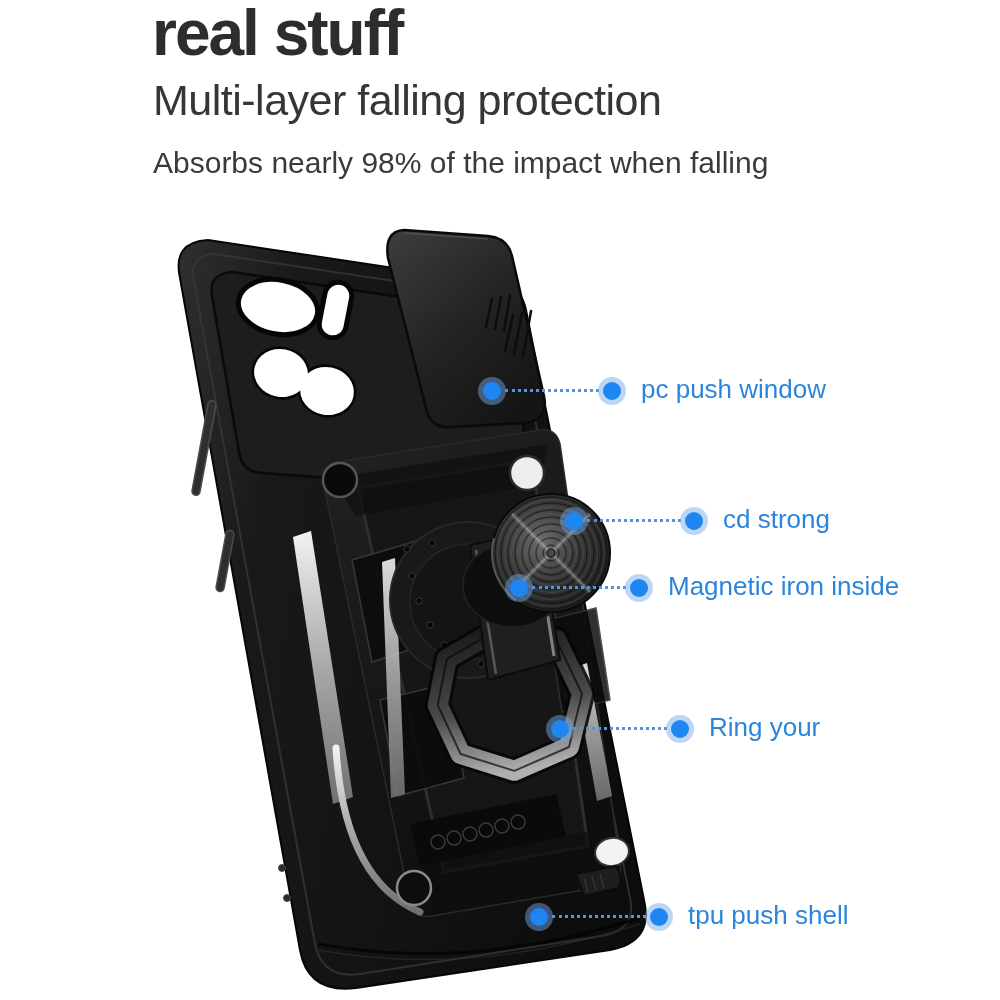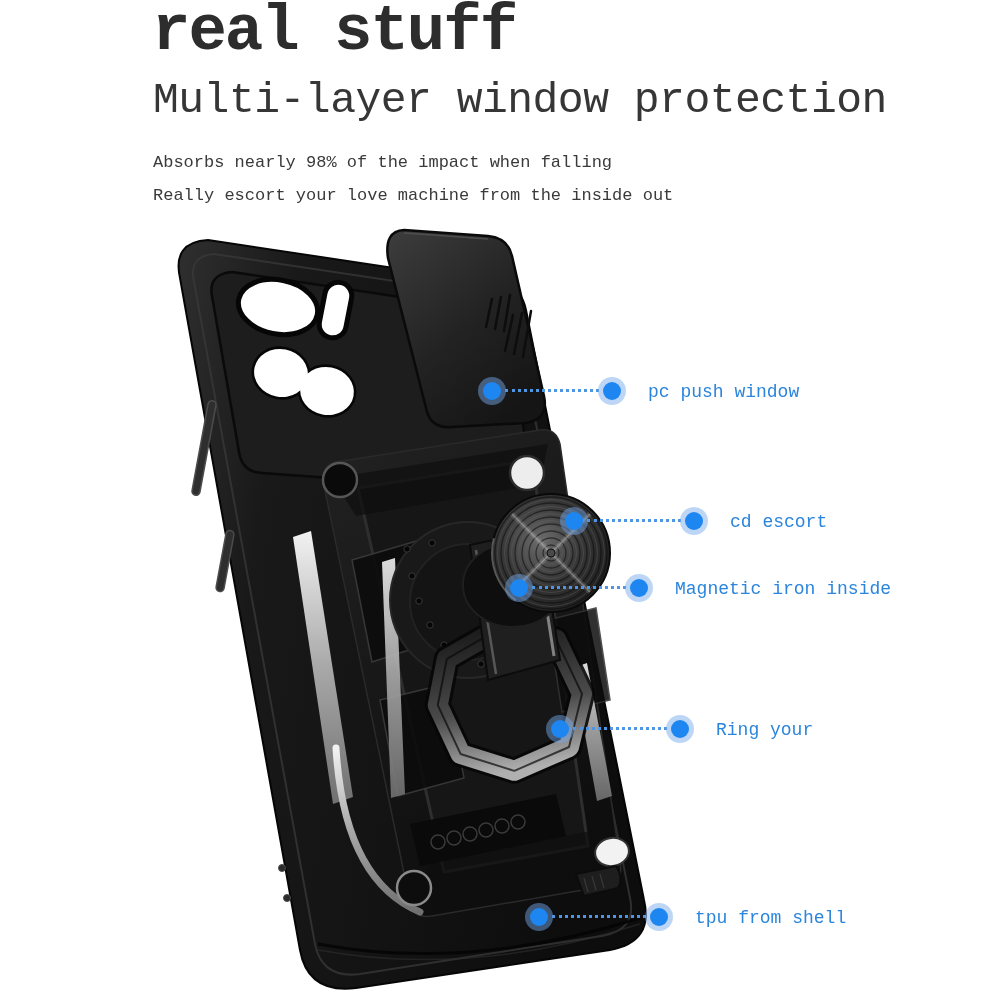--- a/index.html
+++ b/index.html
@@ -1,49 +1,48 @@
 <!DOCTYPE html>
 <html><head>
 <meta charset="utf-8">
 <style>
   html,body{margin:0;padding:0;background:#fff;}
   #page{position:relative;width:1000px;height:1000px;background:#ffffff;overflow:hidden;
-        font-family:Liberation Mono, monospace;}
+        font-family:Liberation Sans, sans-serif;}
   
   .hdr{position:absolute;left:150px;top:0;width:820px;}
   .title{position:absolute;left:2px;top:-4px;font-size:64px;font-weight:900;color:#2d2d2d;
          letter-spacing:-2px;white-space:nowrap;}
   .subtitle{position:absolute;left:3px;top:76px;font-size:43px;font-weight:400;color:#363636;
             letter-spacing:-0.5px;white-space:nowrap;}
-  .desc{position:absolute;left:3px;top:146px;font-size:17px;line-height:33px;color:#3a3a3a;
+  .desc{position:absolute;left:3px;top:146px;font-size:30px;line-height:33px;color:#3a3a3a;
         white-space:nowrap;}
   
   #render{position:absolute;left:0;top:0;width:1000px;height:1000px;}
   
   .callout{position:absolute;height:0;}
   .c-dot{position:absolute;top:-9px;width:18px;height:18px;border-radius:50%;
          background:#1e86f0;box-shadow:0 0 0 5px rgba(120,170,235,.48);}
   .c-dot.case{left:-9px;}
   .c-dot.lbl{left:111px;}
   .c-line{position:absolute;left:13px;top:-2px;width:94px;height:0;
           border-top:3px dotted #4e96e3;}
-  .c-text{position:absolute;left:156px;top:-17px;font-size:18px;color:#2b85dc;
-          white-space:nowrap;letter-spacing:0;margin-top:8px;}
+  .c-text{position:absolute;left:149px;top:-17px;font-size:26px;color:#2b85dc;
+          white-space:nowrap;letter-spacing:0;}
 </style>
 </head>
 <body>
 
 <div id="page">
 
   <div class="hdr">
     <div class="title">real stuff</div>
-    <div class="subtitle">Multi-layer window protection</div>
+    <div class="subtitle">Multi-layer falling protection</div>
     <div class="desc">
       <div>Absorbs nearly 98% of the impact when falling</div>
-      <div>Really escort your love machine from the inside out</div>
     </div>
   </div>
 
   <svg id="render" viewBox="0 0 1000 1000" xmlns="http://www.w3.org/2000/svg">
     <defs>
       <linearGradient id="caseGrad" x1="0" y1="0" x2="1" y2="0.25">
         <stop offset="0" stop-color="#2f2f2f"></stop>
         <stop offset="0.25" stop-color="#191919"></stop>
         <stop offset="1" stop-color="#0d0d0d"></stop>
       </linearGradient>
@@ -208,37 +207,37 @@
     <span class="c-dot case"></span>
     <span class="c-line"></span>
     <span class="c-dot lbl"></span>
     <span class="c-text">pc push window</span>
   </div>
 
   <div class="callout" style="left:574px;top:521px;">
     <span class="c-dot case"></span>
     <span class="c-line"></span>
     <span class="c-dot lbl"></span>
-    <span class="c-text">cd escort</span>
+    <span class="c-text">cd strong</span>
   </div>
 
   <div class="callout" style="left:519px;top:588px;">
     <span class="c-dot case"></span>
     <span class="c-line"></span>
     <span class="c-dot lbl"></span>
     <span class="c-text">Magnetic iron inside</span>
   </div>
 
   <div class="callout" style="left:560px;top:729px;">
     <span class="c-dot case"></span>
     <span class="c-line"></span>
     <span class="c-dot lbl"></span>
     <span class="c-text">Ring your</span>
   </div>
 
   <div class="callout" style="left:539px;top:917px;">
     <span class="c-dot case"></span>
     <span class="c-line"></span>
     <span class="c-dot lbl"></span>
-    <span class="c-text">tpu from shell</span>
+    <span class="c-text">tpu push shell</span>
   </div>
 
 </div>
 
 </body></html>

